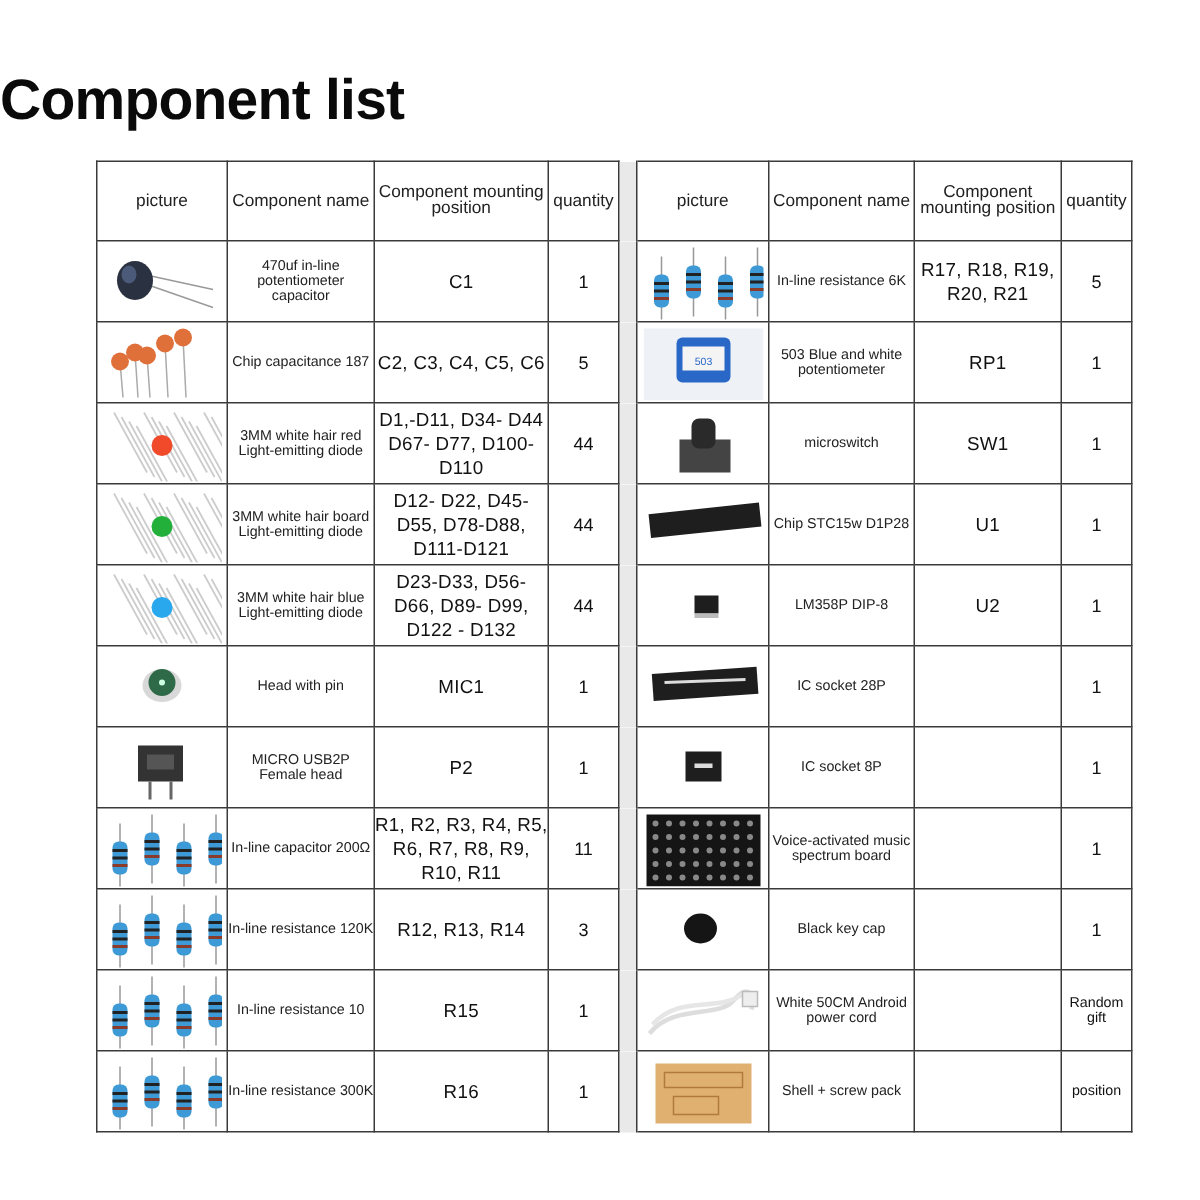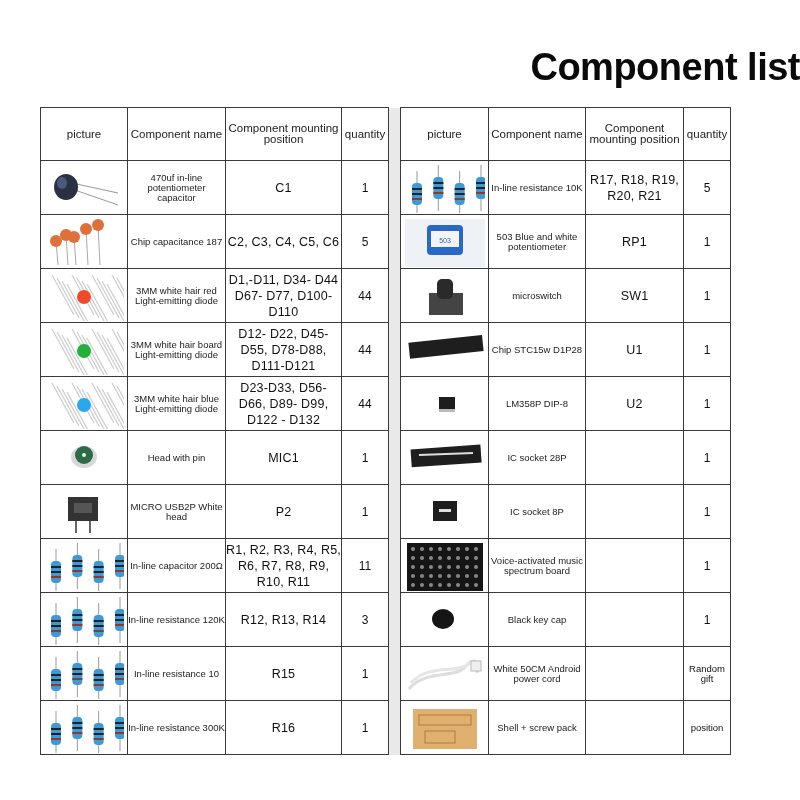--- a/index.html
+++ b/index.html
@@ -1,18 +1,18 @@
 <!DOCTYPE html>
 <html><head>
 <meta charset="utf-8">
 <style>
   html, body { margin:0; padding:0; background:#ffffff; }
   body { width:800px; height:800px; position:relative; overflow:hidden; font-family:"Liberation Sans", sans-serif; color:#111; }
-  .title { position:absolute; left:0; width:800px; top:46px; text-align:right; font-weight:bold; font-size:38px; letter-spacing:-0.5px; color:#0a0a0a; }
-  table.grid { position:absolute; left:40px; top:107px; border-collapse:collapse; table-layout:fixed; width:690px;border-radius:23px; }
+  .title { position:absolute; left:0; width:800px; top:46px; text-align:left; font-weight:bold; font-size:38px; letter-spacing:-0.5px; color:#0a0a0a; }
+  table.grid { position:absolute; left:64px; top:107px; border-collapse:collapse; table-layout:fixed; width:690px;border-radius:23px; }
   table.grid td, table.grid th { border:1.5px solid #3a3a3a; padding:0; text-align:center; vertical-align:middle; font-weight:normal; overflow:hidden; }
   th.h { height:52px; font-size:11.5px; line-height:11px; color:#222; }
   td.gap { background:#e9e9e9; border-top:none !important; border-bottom:none !important; }
   tr.r td { height:53px; }
   .nm { font-size:9.5px; line-height:10px; color:#222; padding:0 2px; }
   .pos { font-size:12.5px; font-weight:bold; line-height:16px; color:#111; letter-spacing:0.2px; }
   .qty { font-size:12px; font-weight:bold; color:#111; }
   .qty.small { font-size:9.5px; font-weight:normal; line-height:10px;margin-left:33px; }
   .pic { position:relative; }
   .pic svg { display:block; margin:0 auto; }
@@ -74,21 +74,21 @@
         <rect x="49.666666666666664" y="20" width="10" height="22" rx="4" fill="#3d9ad6"></rect>
         <rect x="49.666666666666664" y="25" width="10" height="2" fill="#222"></rect>
         <rect x="49.666666666666664" y="30" width="10" height="2" fill="#222"></rect>
         <rect x="49.666666666666664" y="35" width="10" height="2" fill="#8a3b2a"></rect>
               <line x1="76" y1="2" x2="76" y2="48" stroke="#999" stroke-width="1"></line>
         <rect x="71" y="14" width="10" height="22" rx="4" fill="#3d9ad6"></rect>
         <rect x="71" y="19" width="10" height="2" fill="#222"></rect>
         <rect x="71" y="24" width="10" height="2" fill="#222"></rect>
         <rect x="71" y="29" width="10" height="2" fill="#8a3b2a"></rect>
             </svg></span></td>
-    <td class="nm">In-line resistance 10K</td>
+    <td class="nm">In-line resistance 6K</td>
     <td class="pos">R17, R18, R19, R20, R21</td>
     <td class="qty">5</td>
   </tr>
       <tr class="r">
     <td class="pic"><span><svg width="80" height="50" viewBox="0 0 80 50">
               <line x1="12" y1="24" x2="14" y2="48" stroke="#aaa"></line>
               <circle cx="12" cy="24" r="6" fill="#e0703a"></circle>
               <line x1="22" y1="18" x2="24" y2="48" stroke="#aaa"></line>
               <circle cx="22" cy="18" r="6" fill="#e0703a"></circle>
               <line x1="30" y1="20" x2="32" y2="48" stroke="#aaa"></line>
@@ -219,21 +219,21 @@
     <td class="pos"></td>
     <td class="qty">1</td>
   </tr>
       <tr class="r">
     <td class="pic"><span><svg width="80" height="50" viewBox="0 0 80 50">
               <rect x="24" y="10" width="30" height="24" fill="#333"></rect>
               <rect x="30" y="16" width="18" height="10" fill="#555"></rect>
               <line x1="32" y1="34" x2="32" y2="46" stroke="#666" stroke-width="2"></line>
               <line x1="46" y1="34" x2="46" y2="46" stroke="#666" stroke-width="2"></line>
             </svg></span></td>
-    <td class="nm">MICRO USB2P White head</td>
+    <td class="nm">MICRO USB2P Female head</td>
     <td class="pos">P2</td>
     <td class="qty">1</td>
     <td class="gap"></td>
     <td class="pic"><span><svg width="80" height="50" viewBox="0 0 80 50">
               <rect x="28" y="14" width="24" height="20" fill="#1e1e1e"></rect>
               <rect x="34" y="22" width="12" height="3" fill="#ddd"></rect>
             </svg></span></td>
     <td class="nm">IC socket 8P</td>
     <td class="pos"></td>
     <td class="qty">1</td>

